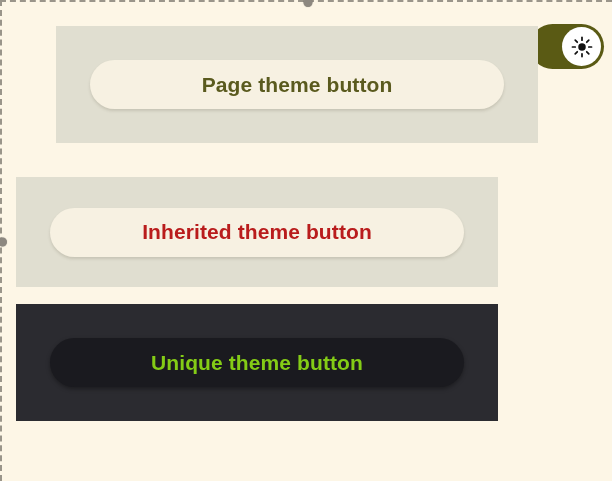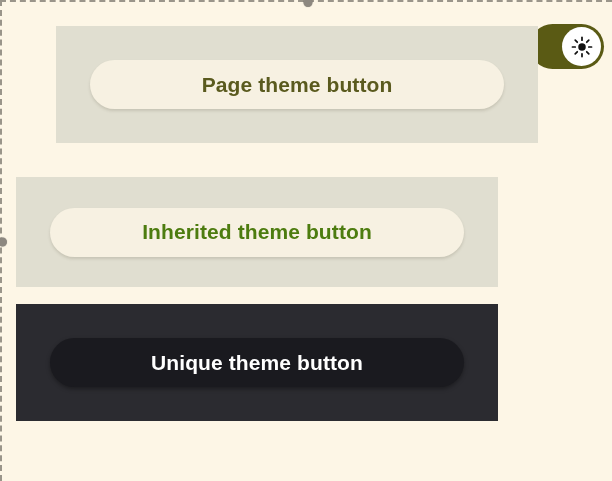--- a/index.html
+++ b/index.html
@@ -102,26 +102,26 @@
     justify-content: center;
     font-family: "Liberation Sans", sans-serif;
   }
   #btn-page {
     background: #f7f1e2;
     color: #5a5a1e;
     box-shadow: 0 2px 3px rgba(90,85,60,.18);
   }
   #btn-inherited {
     background: #f7f1e2;
-    color: #4d7c0f;
+    color: #b91c1c;
     box-shadow: 0 2px 3px rgba(90,85,60,.18);
   }
   #btn-unique {
     background: #1a1a1f;
-    color: #ffffff;
+    color: #84cc16;
     box-shadow: 0 2px 4px rgba(0,0,0,.35);
   }
 </style>
 </head>
 <body>
 
 <div id="frame">
 
   <div class="resize-handle" id="handle-top"></div>
   <div class="resize-handle" id="handle-left"></div>

